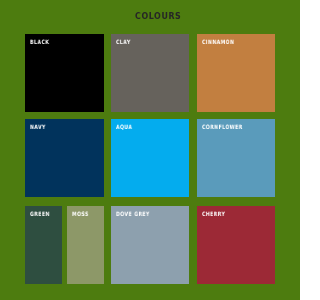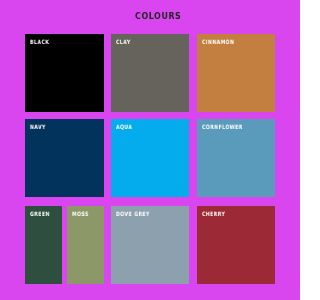--- a/index.html
+++ b/index.html
@@ -64,21 +64,21 @@
   .col-3 { left: 197px; width: 78px; }
   .col-1a { left: 25px;  width: 37px; }
   .col-1b { left: 67px;  width: 37px; }
   .row-1 { top: 34px;  height: 78px; }
   .row-2 { top: 119px; height: 78px; }
   .row-3 { top: 206px; height: 77.5px; }
 </style>
 </head>
 <body style="background: rgb(255, 255, 255);">
 
-<div id="page" style="background: #d946ef;">
+<div id="page" style="background: #4d7c0f;">
 
   <div id="title" style="color: rgb(38, 38, 38);">COLOURS</div>
 
   <div id="swatches">
 
     <div class="swatch col-1 row-1" style="background: rgb(0, 0, 0);">
       <span class="swatch-label">BLACK</span>
     </div>
     <div class="swatch col-2 row-1" style="background: rgb(102, 98, 92);">
       <span class="swatch-label">CLAY</span>

